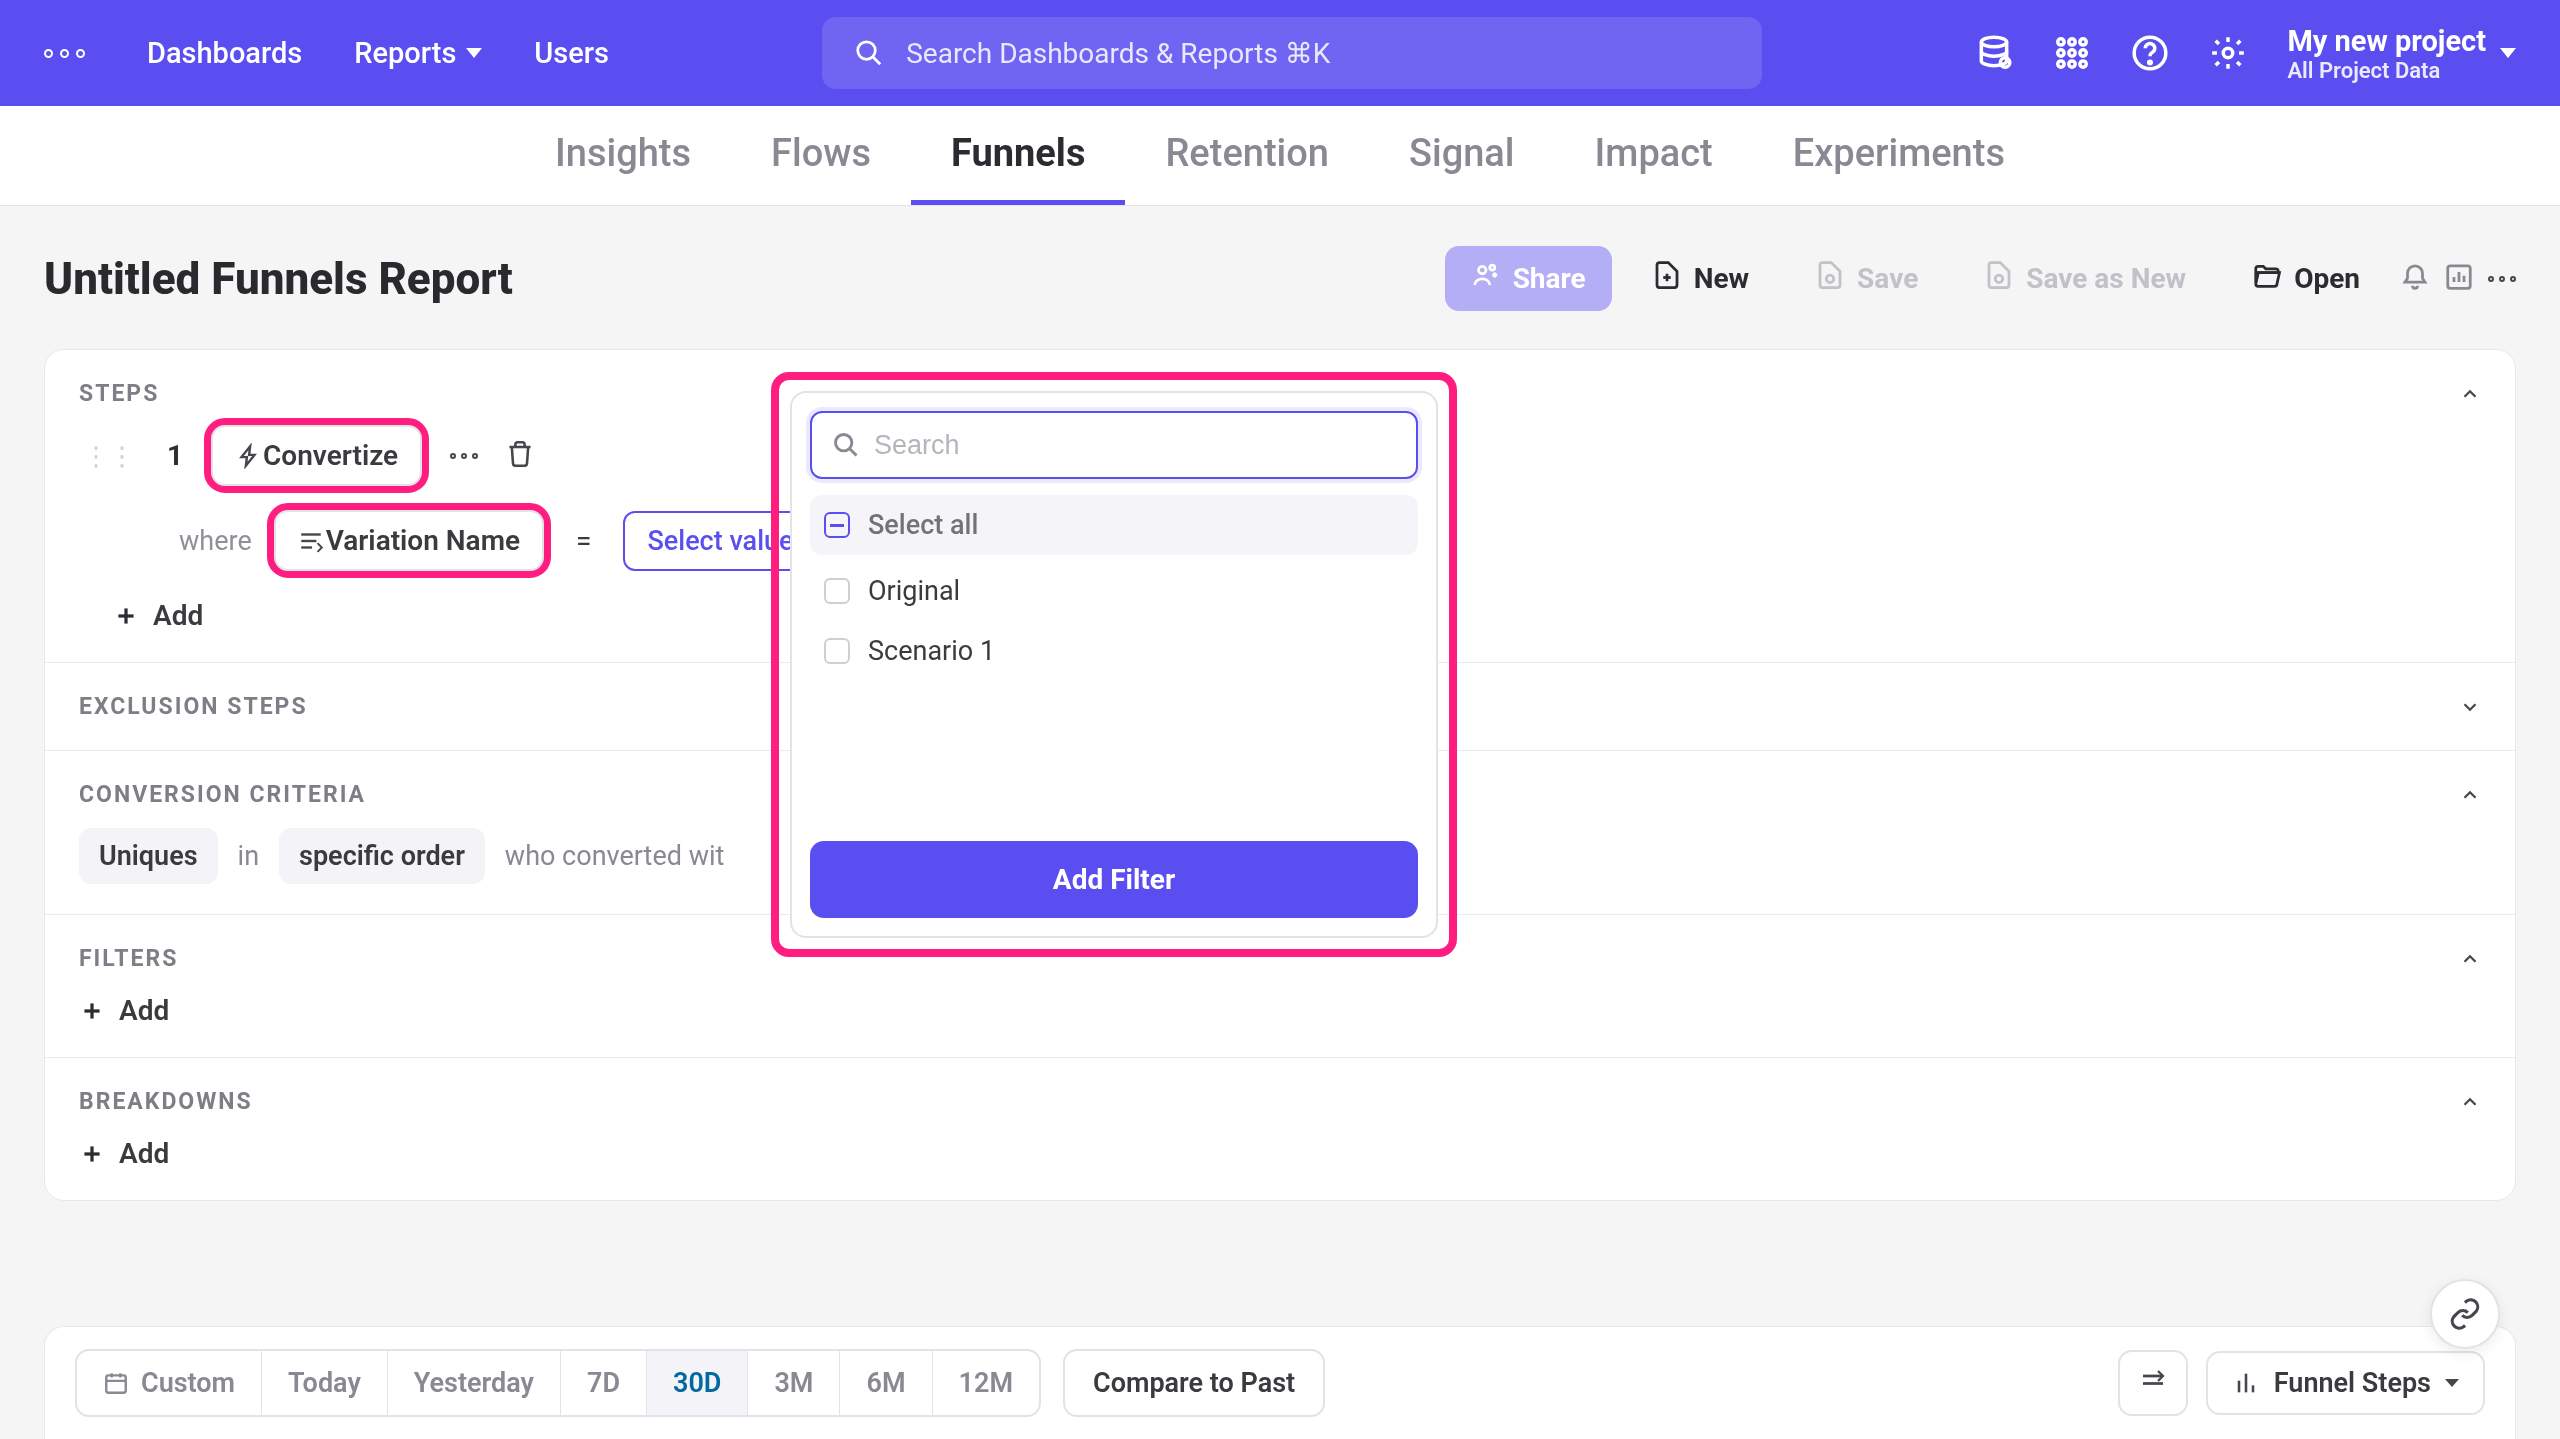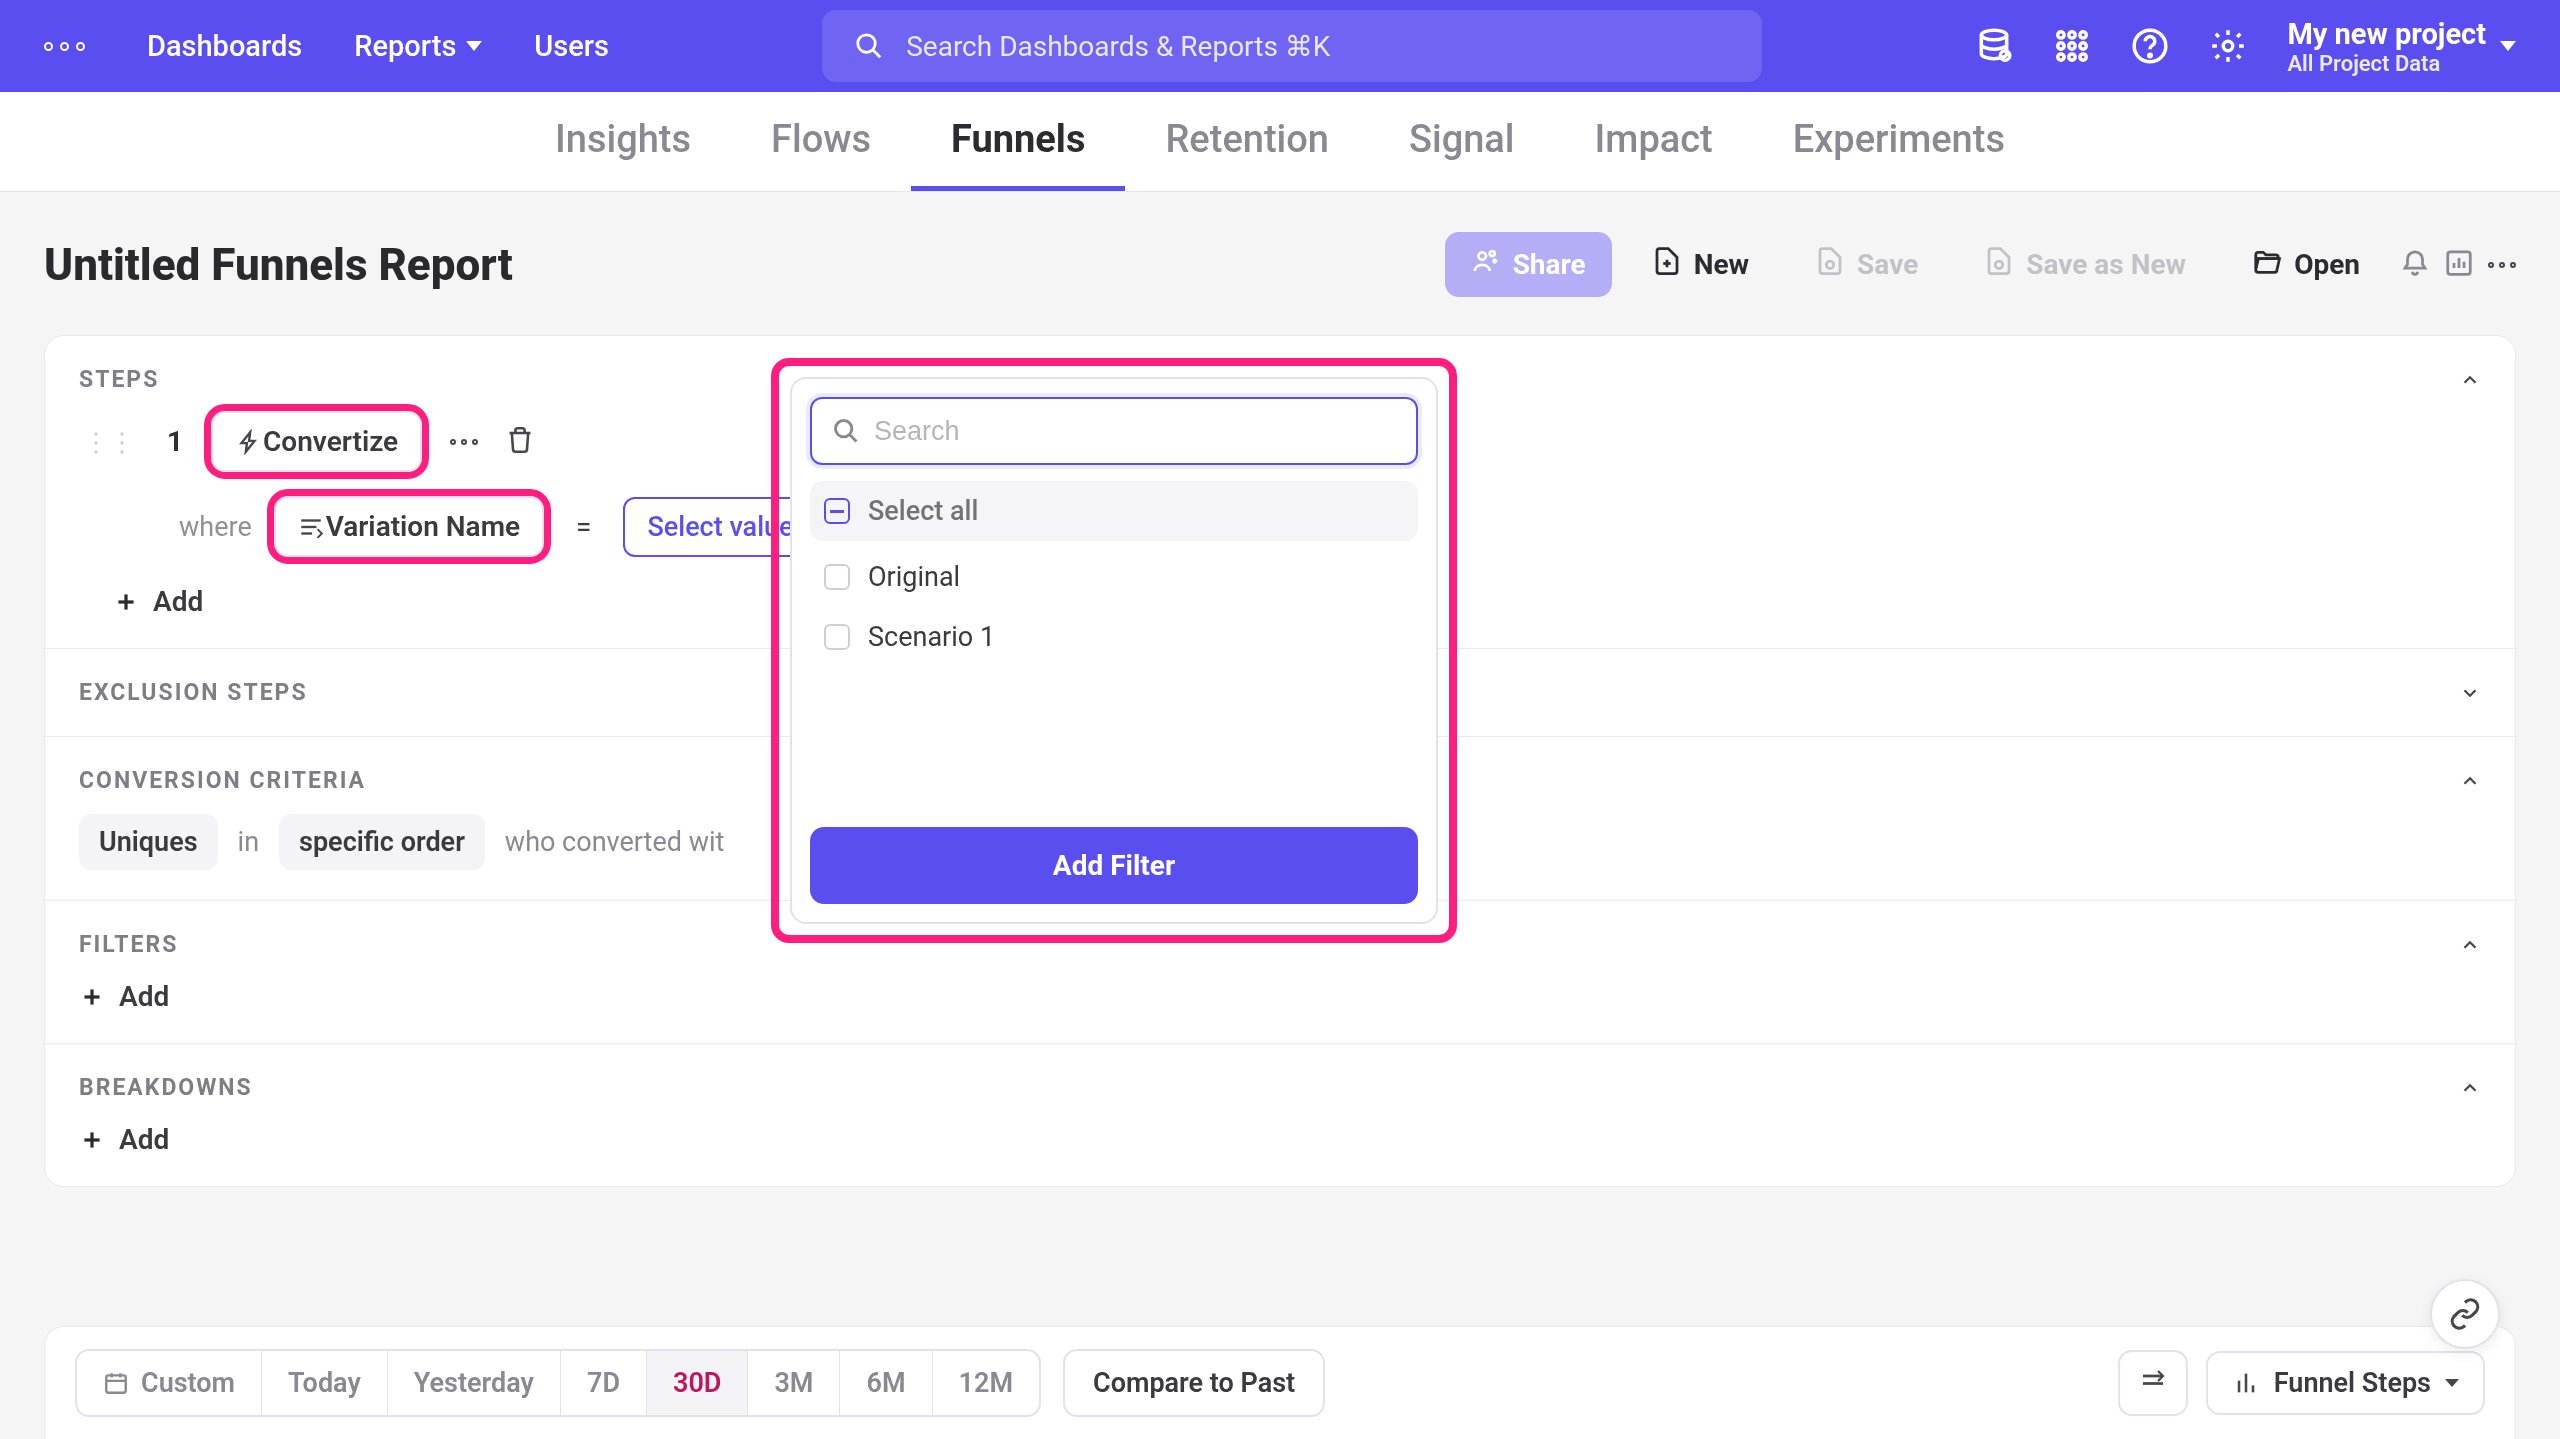--- a/index.html
+++ b/index.html
@@ -1,19 +1,19 @@
 <!DOCTYPE html>
 <html><head>
 <meta charset="utf-8">
 <style>
 * { margin: 0; padding: 0; box-sizing: border-box; }
 body { font-family: -apple-system, BlinkMacSystemFont, "Segoe UI", Roboto, sans-serif; background: #f5f5f6; color: #3b3a3e; width: 2560px; height: 1439px; overflow: hidden; transform-origin: top left; }
 
 
-.header { background: #5b4ef0; height: 92px; display: flex; align-items: center; padding: 0 44px; color: #fff; }
+.header { background: #5b4ef0; height: 106px; display: flex; align-items: center; padding: 0 44px; color: #fff; }
 .header-left { display: flex; align-items: center; gap: 62px; }
 .menu-dots { display: flex; gap: 7px; align-items: center; }
 .menu-dots span { width: 9px; height: 9px; border-radius: 50%; border: 2.5px solid #fff; }
 .nav-items { display: flex; gap: 52px; align-items: center; font-size: 29px; font-weight: 500; }
 .nav-item { display: flex; align-items: center; gap: 10px; cursor: pointer; }
 .chev-down { width: 0; height: 0; border-left: 8px solid transparent; border-right: 8px solid transparent; border-top: 10px solid #fff; }
 .header-search { flex: 1; display: flex; justify-content: center; }
 .search-box { width: 940px; height: 72px; background: rgba(255,255,255,0.13); border-radius: 14px; display: flex; align-items: center; padding: 0 32px; gap: 22px; }
 .search-box svg { width: 30px; height: 30px; stroke: #fff; }
 .search-placeholder { color: rgba(255,255,255,0.85); font-size: 28px; }
@@ -90,21 +90,21 @@
 .cb { width: 26px; height: 26px; border: 2.5px solid #cfced4; border-radius: 6px; display: flex; align-items: center; justify-content: center; }
 .popover-spacer { height: 150px; }
 .add-filter-btn { background: #5b4ef0; color: #fff; font-size: 28px; font-weight: 700; border-radius: 14px; padding: 22px; text-align: center; cursor: pointer; margin-top: 10px; }
 
 
 .bottombar { position: absolute; left: 44px; right: 44px; bottom: 0; background: #fff; border: 1px solid #e8e7ec; border-bottom: none; border-radius: 20px 20px 0 0; padding: 22px 30px; display: flex; align-items: center; justify-content: space-between; }
 .time-group { display: flex; align-items: center; }
 .seg { display: flex; border: 2px solid #e3e2e8; border-radius: 14px; overflow: hidden; }
 .seg-item { padding: 16px 26px; font-size: 27px; font-weight: 600; color: #8a8892; border-right: 1px solid #e3e2e8; cursor: pointer; display: flex; align-items: center; gap: 12px; }
 .seg-item:last-child { border-right: none; }
-.seg-item.active { color: #be185d; background: #f4f3f7; }
+.seg-item.active { color: #0369a1; background: #f4f3f7; }
 .compare { border: 2px solid #e3e2e8; border-radius: 14px; padding: 16px 28px; font-size: 27px; font-weight: 600; margin-left: 22px; cursor: pointer; }
 .bb-right { display: flex; align-items: center; gap: 18px; }
 .sq-btn { border: 2px solid #e3e2e8; border-radius: 14px; padding: 14px 18px; cursor: pointer; }
 .sq-btn svg { width: 30px; height: 30px; stroke: #47464c; fill: none; stroke-width: 2.2; }
 .funnel-steps-btn { border: 2px solid #e3e2e8; border-radius: 14px; padding: 14px 24px; display: flex; align-items: center; gap: 14px; font-size: 27px; font-weight: 600; cursor: pointer; }
 .funnel-steps-btn svg { width: 28px; height: 28px; stroke: #47464c; fill: none; stroke-width: 2.2; }
 .chev-small { width: 0; height: 0; border-left: 7px solid transparent; border-right: 7px solid transparent; border-top: 8px solid #47464c; }
 
 
 .fab { position: absolute; right: 60px; bottom: 90px; width: 70px; height: 70px; border-radius: 50%; background: #fff; border: 2px solid #e3e2e8; display: flex; align-items: center; justify-content: center; cursor: pointer; box-shadow: 0 4px 14px rgba(0,0,0,0.08); }

